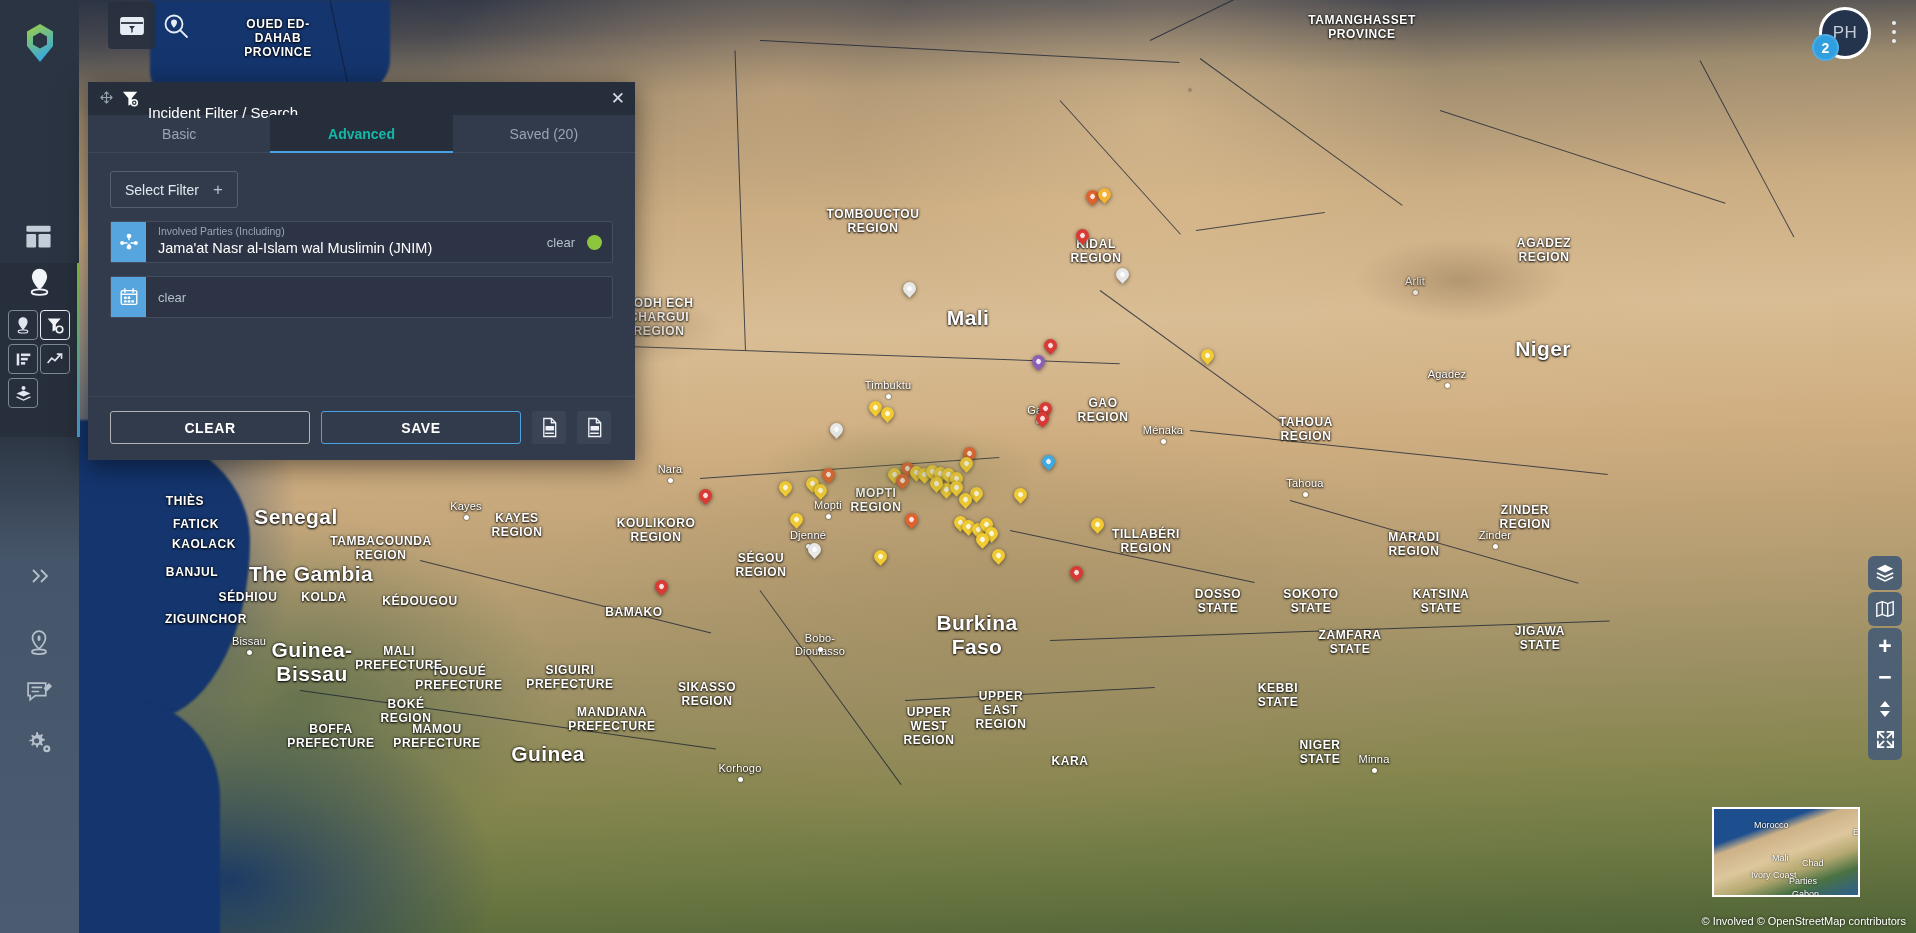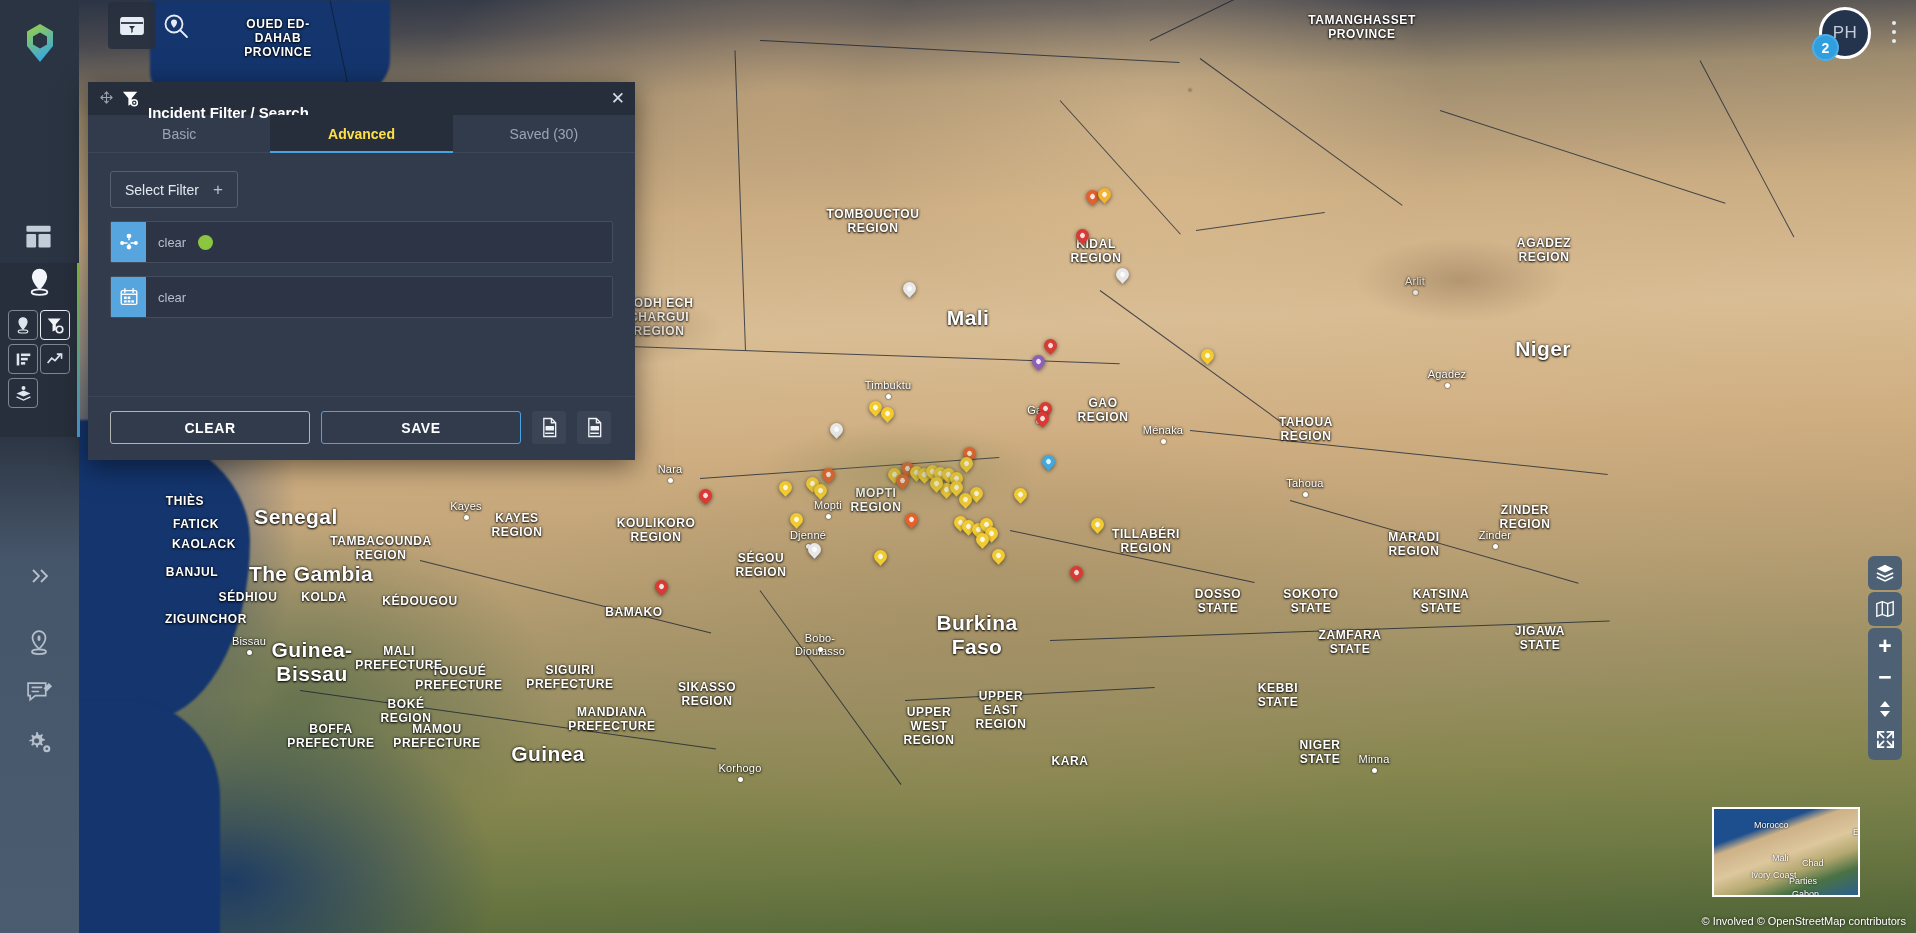--- a/index.html
+++ b/index.html
@@ -137,30 +137,30 @@
   
   #panel {
     position:absolute; left:88px; top:82px; width:547px;
     background:#323b4c; box-shadow:0 6px 26px rgba(0,0,0,.5); z-index:50;
     font-size:14px;
   }
   #panel-header {
     height:33px; background:#262e3c; display:flex;align-items:center;
     padding:0 10px 0 12px; color:#fff;
   }
-  #panel-header .title { font-size:15px; font-weight:bold; margin-left:9px;margin-top:28px; }
+  #panel-header .title { font-size:15px; font-weight:normal; margin-left:9px;margin-top:28px; }
   #drag-handle { color:#9aa4b2; cursor:move; font-size:13px; line-height:1; }
   #close-btn { margin-left:auto; color:#d7dde5; cursor:pointer; font-size:17px; line-height:1; }
 
   #tabs { display:flex; height:38px; border-bottom:1px solid #3d4759; }
   .tab {
     flex:1; display:flex;align-items:center;justify-content:center;
     color:#9aa4b3; font-size:14px; cursor:pointer; position:relative;
   }
-  .tab.active { color:#fde047; font-weight:bold; background:#262e3c; }
+  .tab.active { color:#14b8a6; font-weight:bold; background:#262e3c; }
   .tab.active::after{
     content:""; position:absolute; left:0;right:0;bottom:-1px;height:2px;background:#4aa3e0;
   }
 
   #panel-body { padding:18px 22px 0 22px; }
   #select-filters {
     display:inline-flex; align-items:center; gap:14px;
     border:1px solid #55606f; border-radius:3px;
     padding:9px 14px; color:#e3e8ef; font-size:14px; cursor:pointer;
   }
@@ -693,39 +693,43 @@
         <circle cx="14.5" cy="14" r="1.2"></circle>
       </svg>
     </span>
     <span class="title">Incident Filter / Search</span>
     <span id="close-btn">✕</span>
   </div>
 
   <div id="tabs">
     <div class="tab">Basic</div>
     <div class="tab active">Advanced</div>
-    <div class="tab">Saved (30)</div>
+    <div class="tab">Saved (20)</div>
   </div>
 
   <div id="panel-body">
     <div id="select-filters">
       <span>Select Filter</span>
       <span class="plus">+</span>
     </div>
 
     
     <div class="filter-row">
       <div class="filter-icon">
         <svg width="22" height="22" viewBox="0 0 24 24" fill="#fff">
           <circle cx="12" cy="5.5" r="2.6"></circle>
             <circle cx="4.5" cy="13" r="2.2"></circle>
           <circle cx="19.5" cy="13" r="2.2"></circle>
             <circle cx="12" cy="17.5" r="2.6"></circle>
           <path d="M11.2 7.8h1.6v2.2h-1.6zM11.2 14h1.6v1.6h-1.6zM6.4 12.2h4v1.6h-4zM13.6 12.2h4v1.6h-4z"></path>
         </svg>
+      </div>
+      <div class="filter-text">
+        <div class="filter-label">Involved Parties (Including)</div>
+        <div class="filter-value">Jama'at Nasr al-Islam wal Muslimin (JNIM)</div>
       </div>
       <div class="filter-clear">clear</div>
       <div class="filter-dot-wrap">
         <div class="filter-dot" style="background: rgb(140, 198, 63);"></div>
       </div>
     </div>
 
     
     <div class="filter-row">
       <div class="filter-icon">

